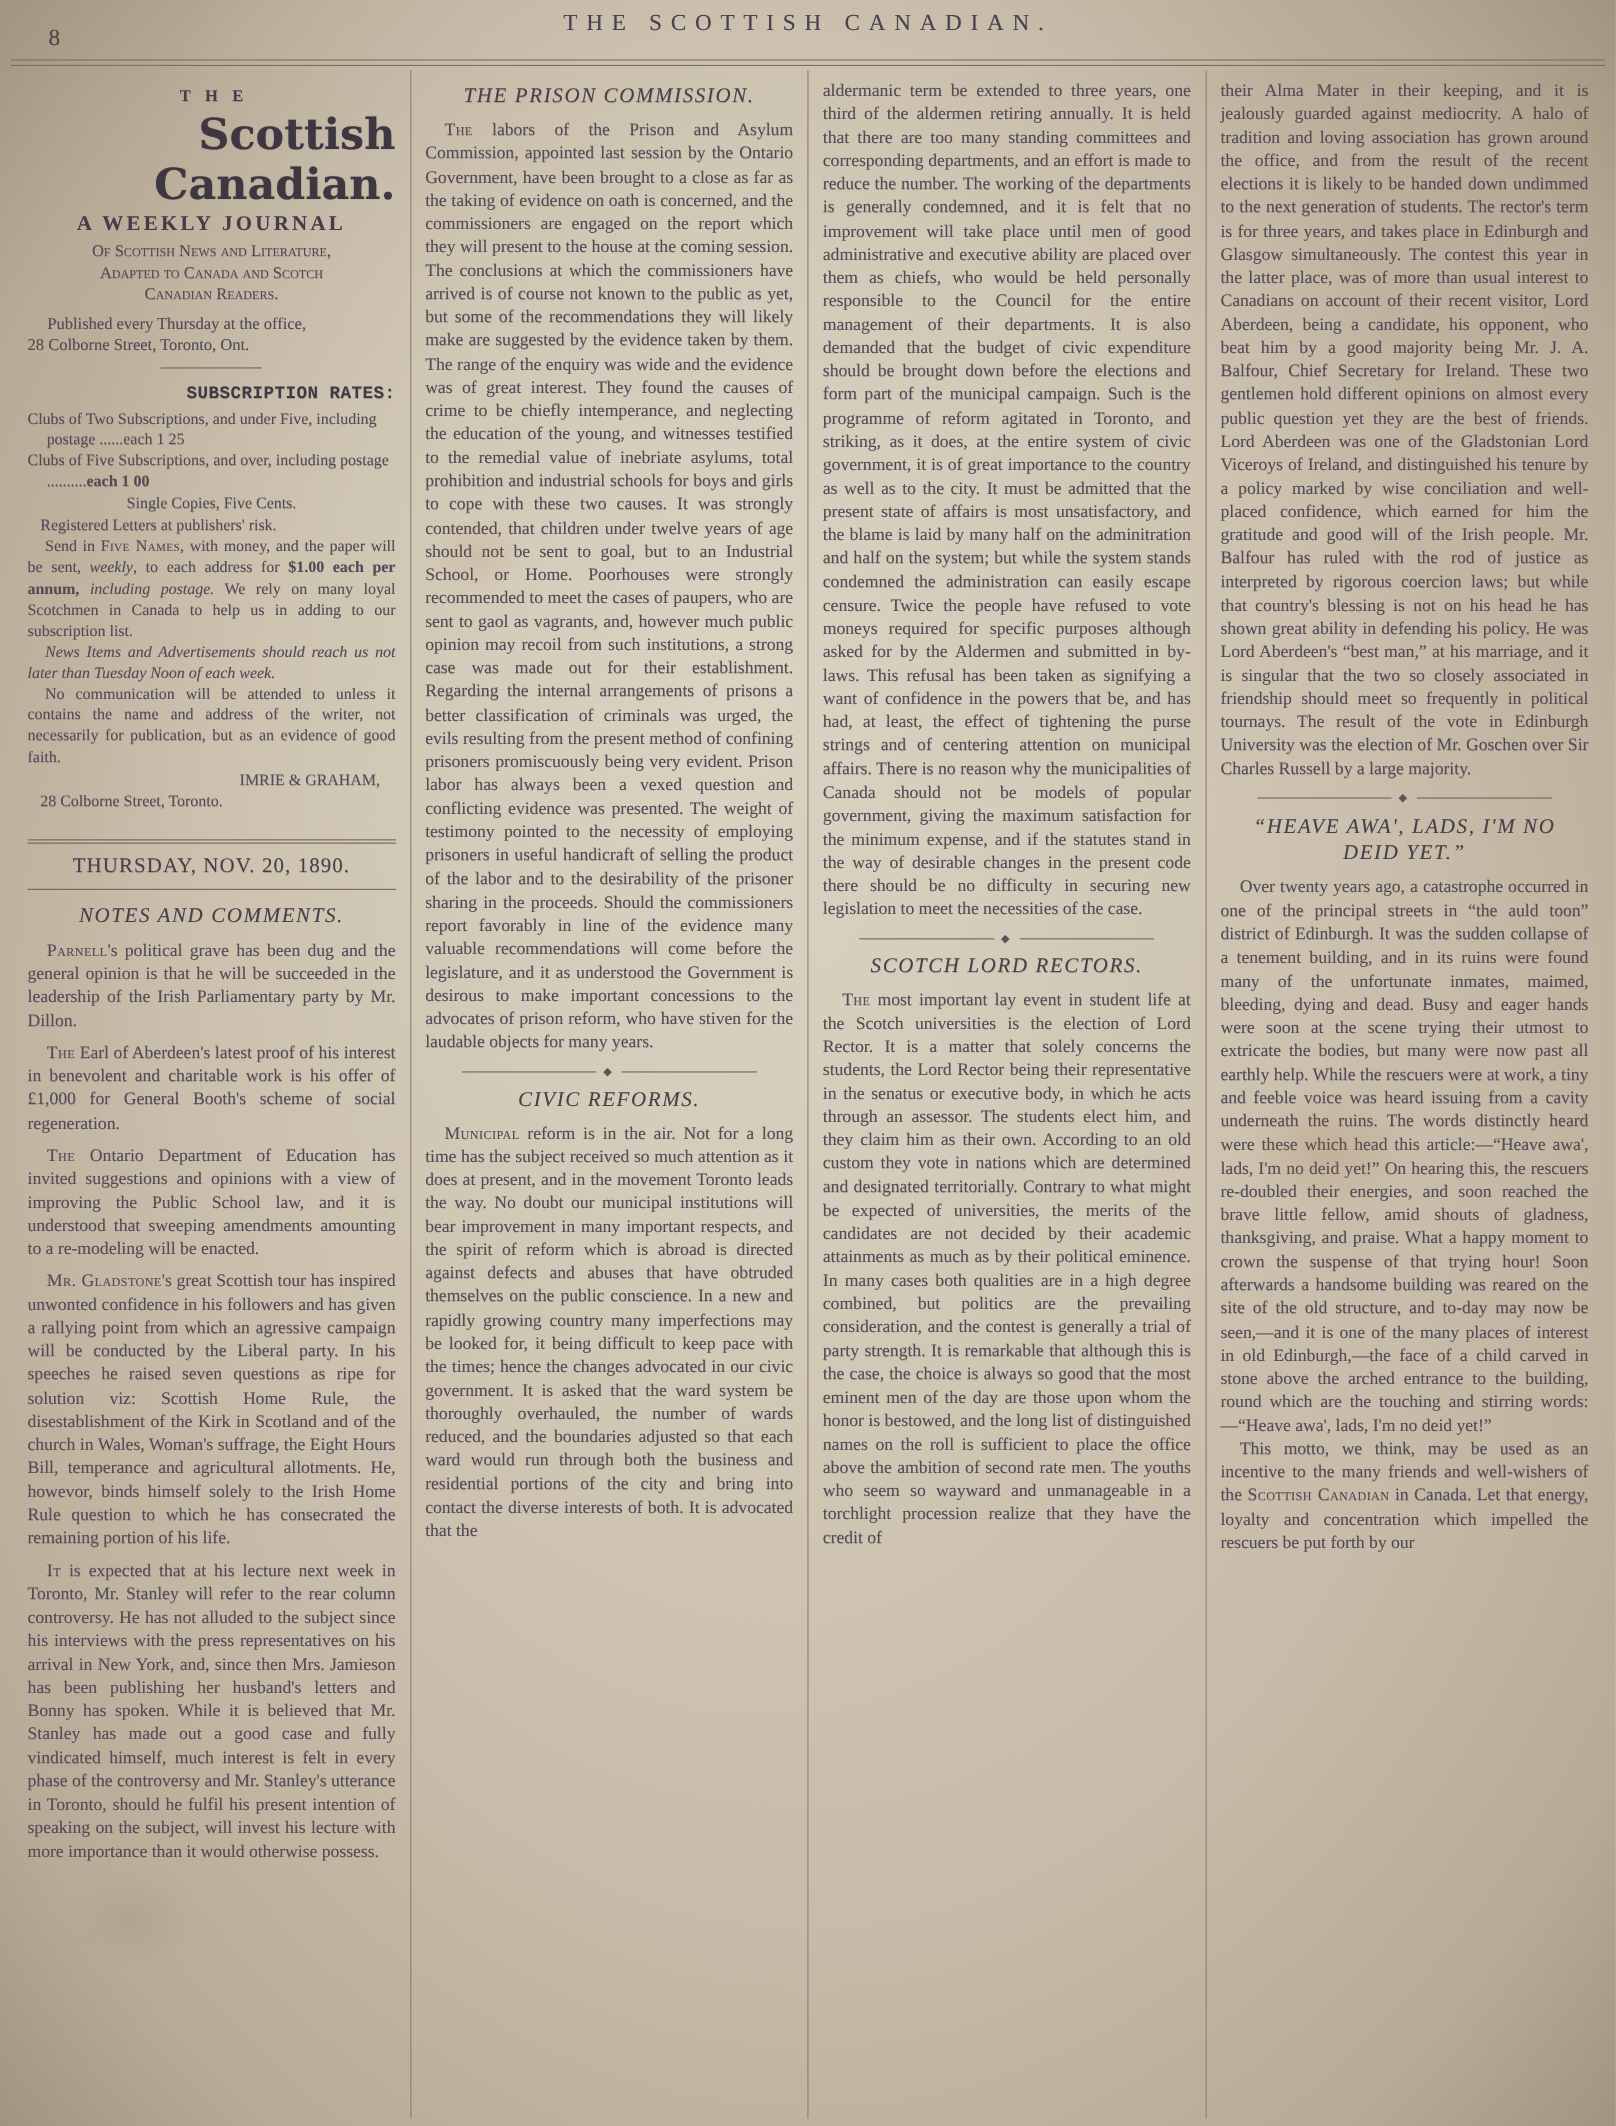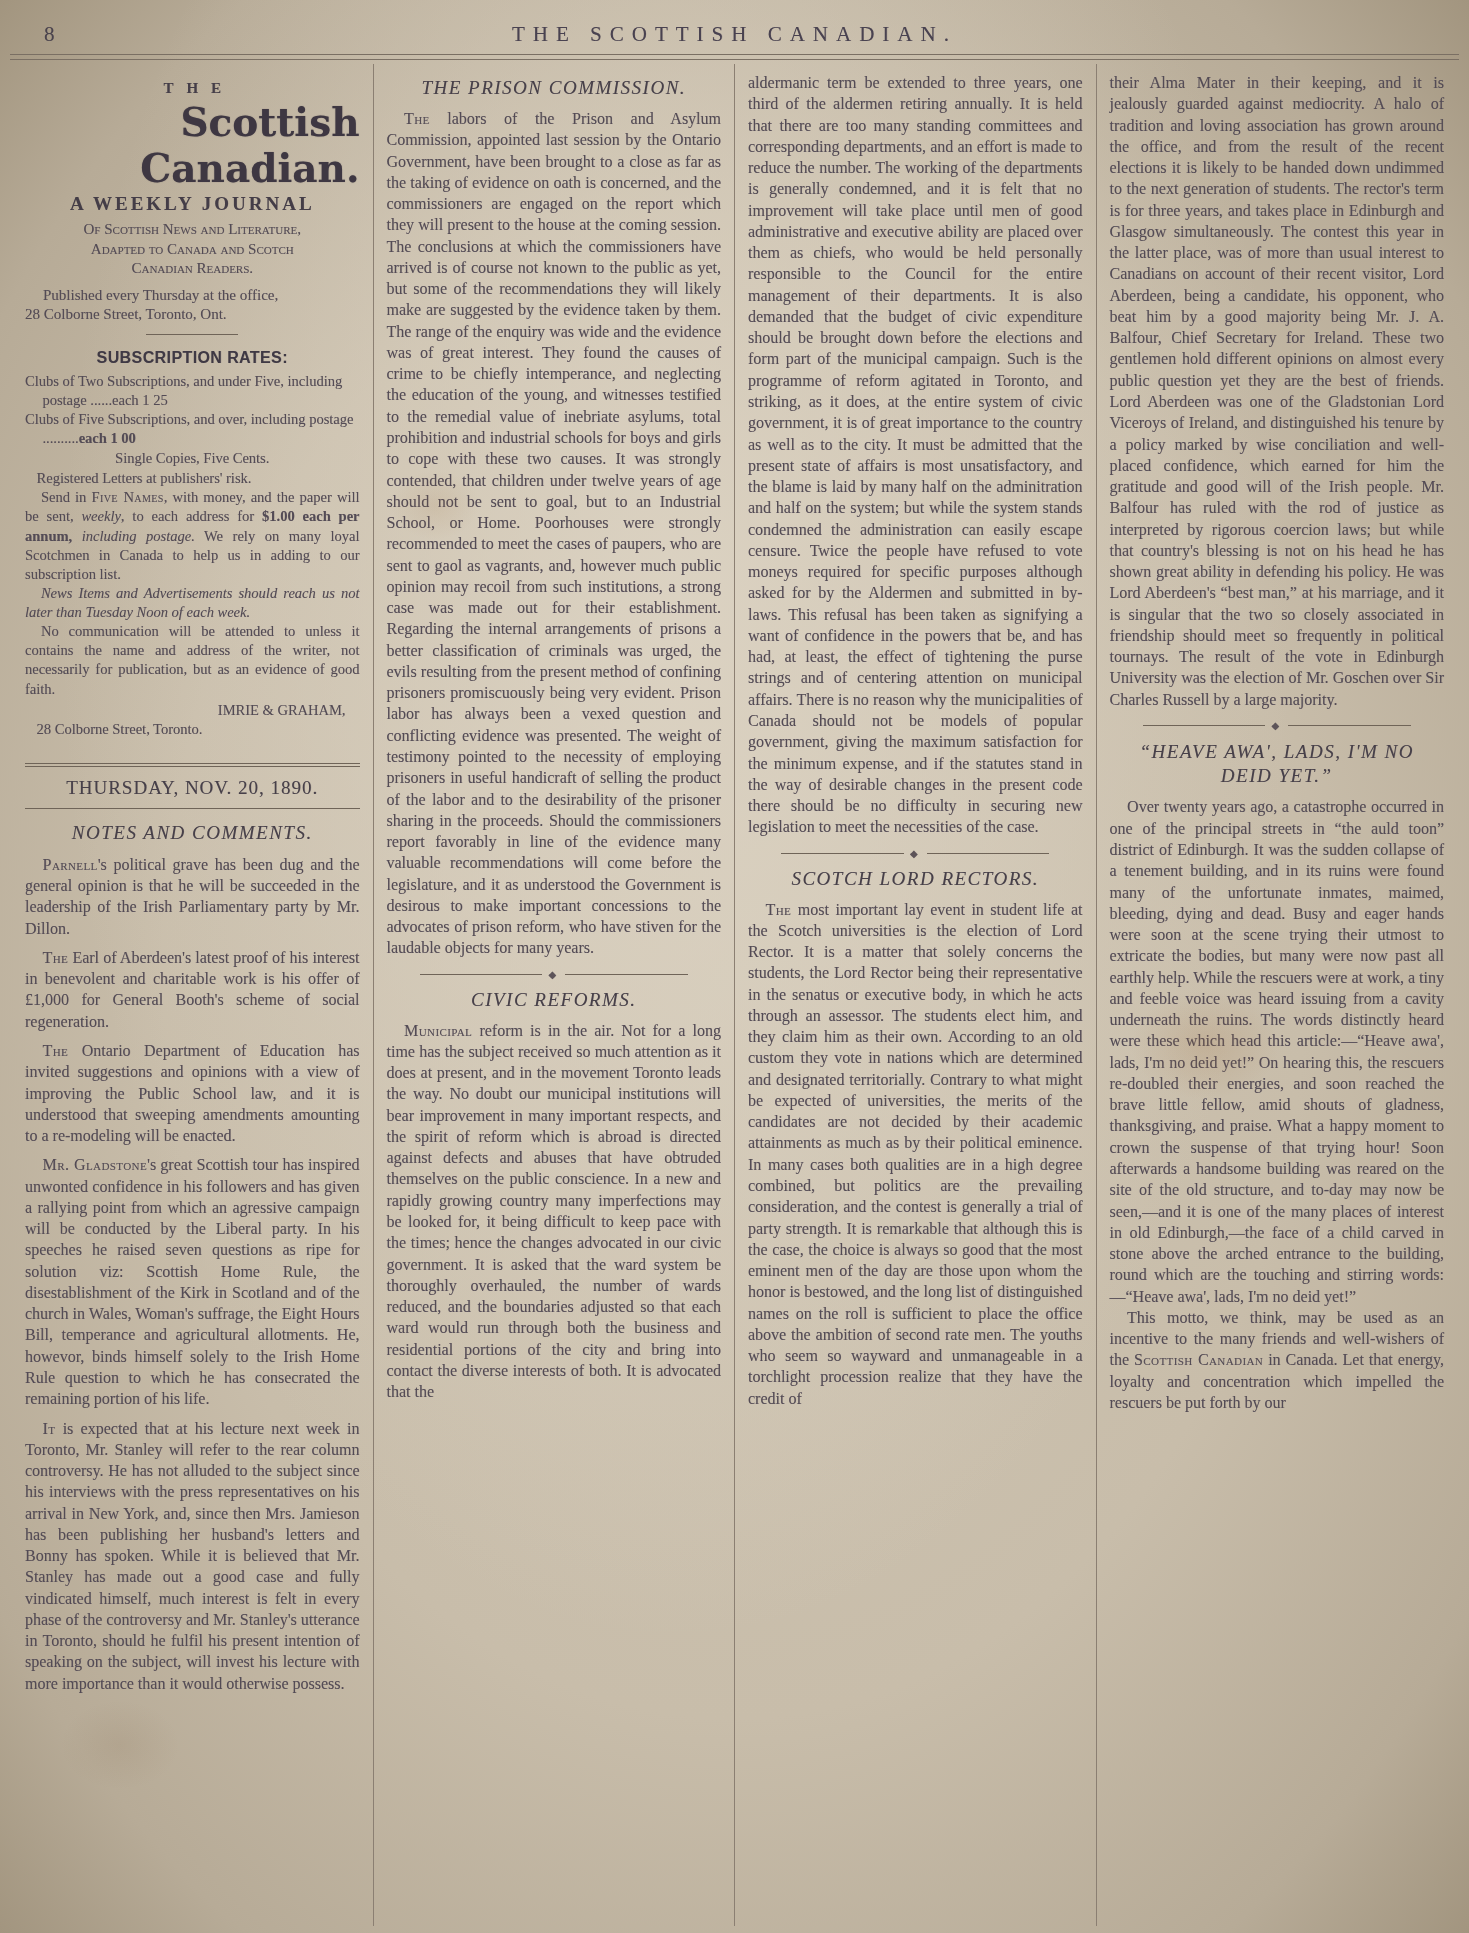--- a/index.html
+++ b/index.html
@@ -14,21 +14,21 @@
     overflow:hidden;
     text-shadow:0.3px 0.3px 0.5px rgba(76,67,78,.30);
   }
   .stain{position:absolute;border-radius:50%;pointer-events:none;}
   .stain1{left:1130px;top:990px;width:150px;height:110px;background:radial-gradient(ellipse,rgba(160,110,60,.18),rgba(0,0,0,0) 70%);}
   .stain2{left:390px;top:470px;width:90px;height:70px;background:radial-gradient(ellipse,rgba(150,105,55,.12),rgba(0,0,0,0) 70%);}
   .stain3{left:60px;top:1700px;width:120px;height:90px;background:radial-gradient(ellipse,rgba(120,90,60,.10),rgba(0,0,0,0) 70%);}
 
   .page-header{position:relative;height:50px;}
   .pageno{position:absolute;left:44px;top:22px;font-size:21px;color:#4a434d;}
-  .running-title{position:absolute;left:0;right:0;top:22px;text-align:center;font-size:21px;letter-spacing:8px;color:#494250;font-family:Liberation Serif, serif;}
+  .running-title{position:absolute;left:0;right:0;top:8px;text-align:center;font-size:21px;letter-spacing:8px;color:#494250;font-family:Liberation Serif, serif;}
   .head-rule{margin:4px 10px 0;height:4px;border-top:1px solid #7a6f63;border-bottom:1px solid #7a6f63;}
 
   .columns{display:flex;padding:4px 12px 0;height:1862px;}
   .col{flex:1 1 0;padding:8px 13px 0;overflow:hidden;min-width:0;}
   .col + .col{border-left:1px solid #8b7f72;}
 
   .para{margin:0;text-indent:1.1em;text-align:justify;font-size:16px;line-height:1.33;}
   .para.cont{text-indent:0;}
   .col1 .para{margin-bottom:8px;}
   .sc{font-variant:small-caps;letter-spacing:.4px;}
@@ -38,21 +38,21 @@
   
   .m-the{text-align:center;font-weight:bold;font-size:15px;letter-spacing:13px;padding-left:13px;margin-top:8px;color:#453e48;}
   .m-title{text-align:right;font-family:"DejaVu Serif",serif;font-weight:bold;font-size:39px;margin:2px 0 2px;color:#3e3742;text-shadow:0 0 1px rgba(62,55,66,.5);}
   .m-sub{text-align:center;font-size:19px;font-weight:bold;letter-spacing:3px;margin:2px 0 5px;color:#443d47;}
   .m-tag{text-align:center;font-variant:small-caps;font-size:15px;line-height:1.3;}
   .m-pub{font-size:15px;line-height:1.3;margin-top:7px;}
   .m-pub .ind{display:block;text-indent:1.2em;}
   .short-rule{width:92px;border-top:1.5px solid #6f6458;margin:9px auto 7px;}
 
   
-  .subs-heading{font-family:Liberation Sans, sans-serif;font-weight:bold;font-size:16px;text-align:center;letter-spacing:.4px;margin:14px 0 5px;color:#3f3944;}
+  .subs-heading{font-family:Liberation Mono, monospace;font-weight:bold;font-size:16px;text-align:right;letter-spacing:.4px;margin:14px 0 5px;color:#3f3944;}
   .subs p{font-size:14.5px;line-height:1.32;margin:0;}
   .rate{text-indent:-1.2em !important;padding-left:1.2em;text-align:left;}
   .center-line{text-align:center;margin:1px 0 !important;}
   .flush{text-indent:.8em;}
   .subs .para{font-size:14.5px;margin-bottom:0;}
   .sig{text-align:right;padding-right:14px;font-size:15.5px;margin-top:2px !important;}
   .sig-addr{text-indent:.8em;margin-bottom:4px !important;}
 
   .dateline{border-top:4px double #6f6458;border-bottom:1px solid #6f6458;text-align:center;font-size:19px;letter-spacing:1px;padding:10px 0 9px;margin-top:24px;color:#474049;}
   .notes-heading,.art-heading{font-style:italic;font-weight:normal;text-align:center;font-size:19px;letter-spacing:1.5px;margin:13px 0 10px;color:#474049;}

